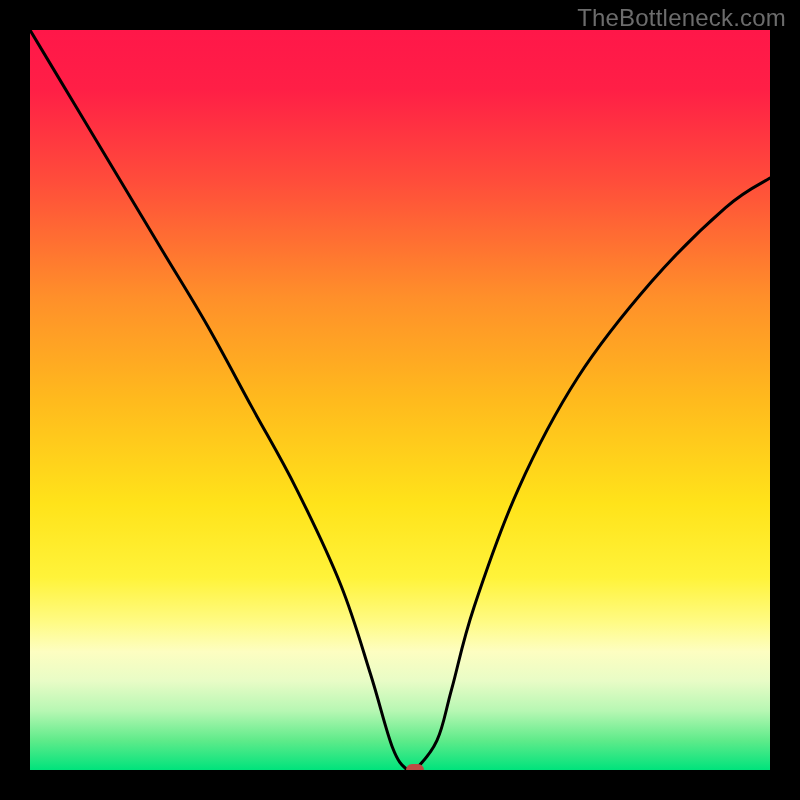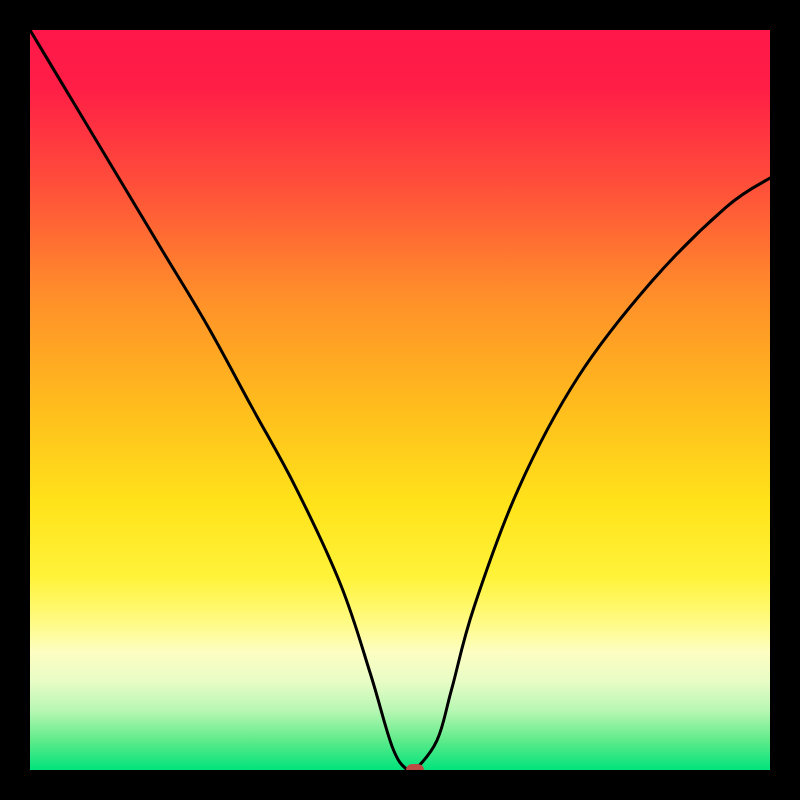--- a/index.html
+++ b/index.html
@@ -68,20 +68,21 @@
     border-radius: 6px;
     background: #bd4c44;
     transform: translate(-50%, -50%);
   }
 </style>
 </head>
 <body>
 
 <div class="frame">
 
+  <div class="watermark">TheBottleneck.com</div>
 
   <div class="plot">
     <div class="gradient"></div>
 
     <svg class="curve" viewBox="0 0 740 740" preserveAspectRatio="none">
       <path id="curve-path" d="M0.0 0.0 C 8.0 13.3, 28.4 47.4, 44.4 74.0 C 60.4 100.6, 72.8 121.4, 88.8 148.0 C 104.8 174.6, 117.2 195.4, 133.2 222.0 C 149.2 248.6, 161.6 268.0, 177.6 296.0 C 193.6 324.0, 206.0 348.1, 222.0 377.4 C 238.0 406.7, 250.4 426.8, 266.4 458.8 C 282.4 490.8, 297.5 521.7, 310.8 555.0 C 324.1 588.3, 331.1 614.5, 340.4 643.8 C 349.7 673.1, 355.9 700.5, 362.6 717.8 C 369.3 735.1, 373.4 736.0, 377.4 740.0 C 381.4 744.0, 379.5 745.3, 384.8 740.0 C 390.1 734.7, 400.3 725.1, 407.0 710.4 C 413.7 695.7, 415.1 682.6, 421.8 658.6 C 428.5 634.6, 432.0 613.2, 444.0 577.2 C 456.0 541.2, 469.8 500.1, 488.4 458.8 C 507.0 417.5, 523.6 385.1, 547.6 347.8 C 571.6 310.5, 595.0 282.2, 621.6 251.6 C 648.2 221.0, 674.3 196.2, 695.6 177.6 C 716.9 159.0, 732.0 153.3, 740.0 148.0" stroke="#000" stroke-width="3" fill="none" stroke-linecap="round" stroke-linejoin="round"></path>
     </svg>
 
     <div id="marker" class="marker" style="left: 384.8px; top: 740px; background: rgb(189, 76, 68);"></div>
   </div>

